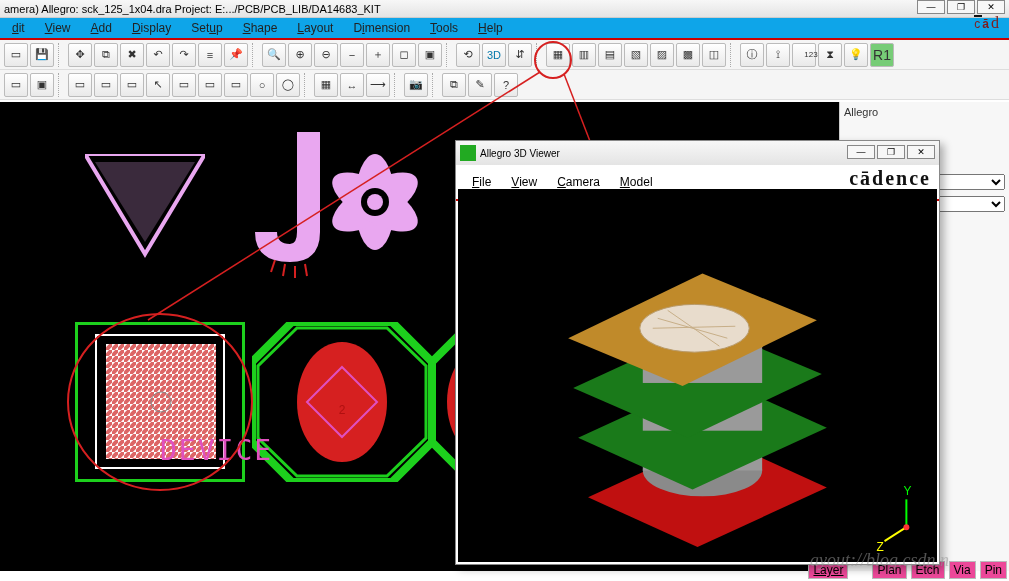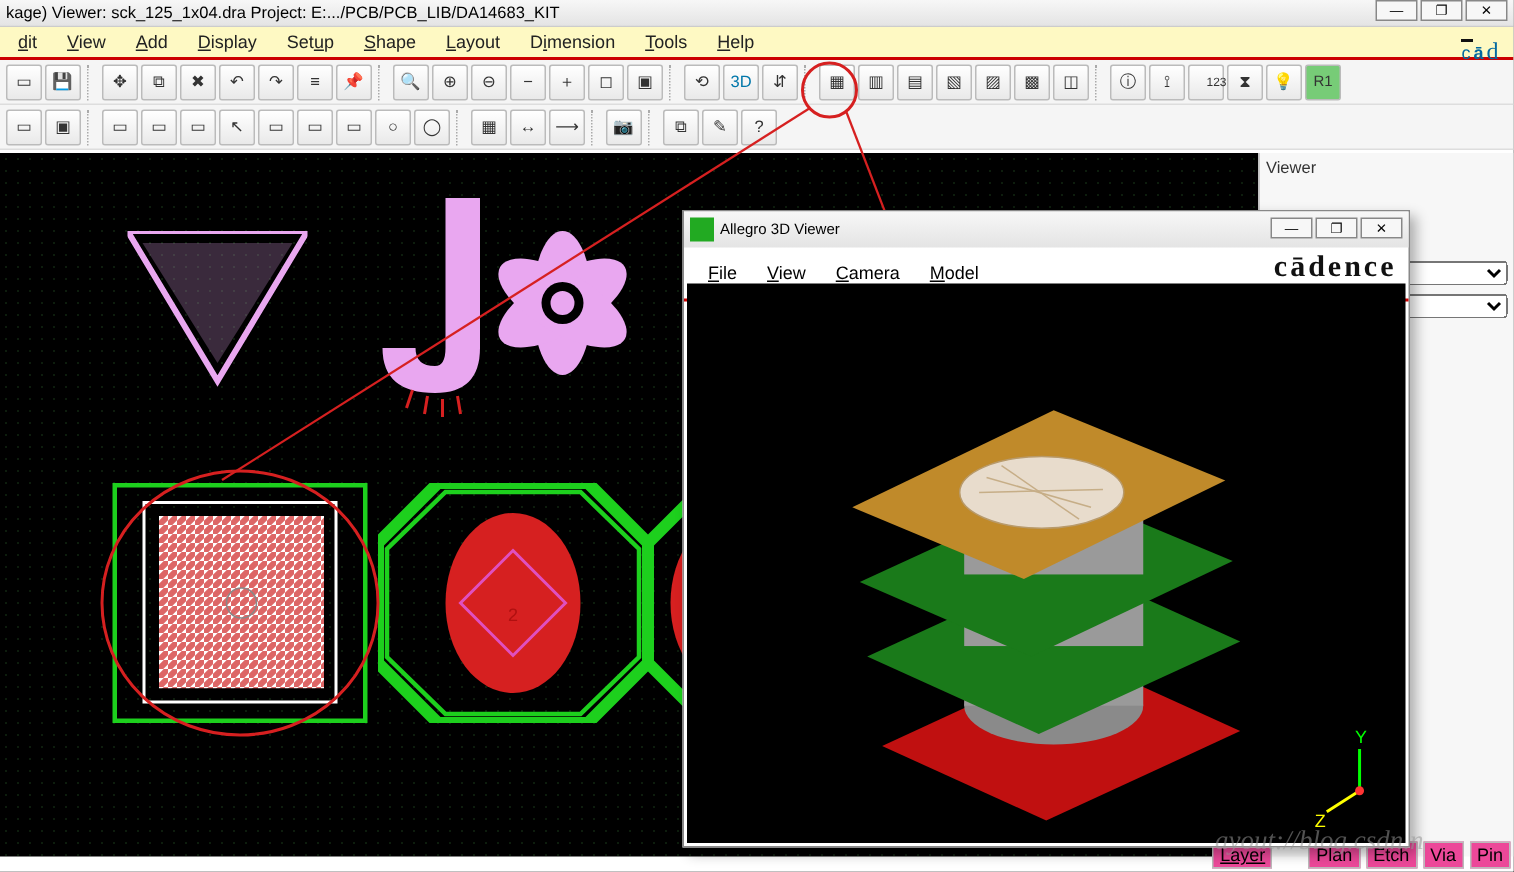--- a/index.html
+++ b/index.html
@@ -5,25 +5,25 @@
   * { box-sizing: border-box; margin: 0; padding: 0; font-family: "Segoe UI", Tahoma, sans-serif; font-size: 12px; }
   html, body { width: 1009px; height: 581px; overflow: hidden; background:#fff; }
   body { position: relative; }
 
   
   .titlebar { height: 18px; background: linear-gradient(#f7f7f7,#e4e4e4); border-bottom:1px solid #ccc; padding-left:4px; display:flex; align-items:center; }
   .titlebar span { font-size:11px; }
   .winbtns { position:absolute; right:4px; top:0; display:flex; gap:2px; }
   .winbtn { width:28px; height:14px; border:1px solid #888; background:#f7f7f7; text-align:center; font-size:9px; line-height:12px; }
 
-  .cad { position:absolute; right:8px; top:26px; font-family:Georgia,serif; font-size:16px; letter-spacing:2px; color:#0369a1; }
+  .cad { position:absolute; right:8px; top:14px; font-family:Georgia,serif; font-size:16px; letter-spacing:2px; color:#7f1d1d; }
   .cad b { font-weight:bold; }
 
   
-  .menubar { height:22px; background:#fef9c3; border-bottom:2px solid #c00; display:flex; align-items:center; padding-left:2px; gap:0;text-align:center; }
+  .menubar { height:22px; background:#0ea5e9; border-bottom:2px solid #c00; display:flex; align-items:center; padding-left:2px; gap:0;text-align:center; }
   .menubar .mi { padding:0 10px; font-size:12px; color:#222; }
   .menubar .mi u { text-decoration:underline; }
 
   
   .tbrow { height:30px; background:#f5f5f5; border-bottom:1px solid #ddd; display:flex; align-items:center; padding-left:4px; gap:2px; }
   .tbtn { width:24px; height:24px; border:1px solid #bbb; border-radius:2px; background:linear-gradient(#fff,#e9e9e9); display:flex; align-items:center; justify-content:center; font-size:11px; color:#333; }
   .tsep { width:6px; height:24px; border-left:1px dotted #aaa; margin:0 2px; }
 
   
   .canvas { position:absolute; left:0; top:102px; right:170px; bottom:10px; background:#000; overflow:hidden; }
@@ -51,21 +51,21 @@
   .footpad { position:absolute; border:3px solid #1dd01d; }
   .devicetxt { position:absolute; left:160px; top:442px; font-family:monospace; font-size:28px; color:#e050c0; letter-spacing:2px; }
   
   .watermark { position:absolute; right:60px; bottom:10px; font-size:18px; font-style:italic; color:rgba(150,150,150,.55); font-family:Georgia,serif; }
 
 </style>
 </head>
 <body>
 
 <div class="titlebar">
-  <span>kage) Viewer: sck_125_1x04.dra   Project: E:.../PCB/PCB_LIB/DA14683_KIT</span>
+  <span>amera) Allegro: sck_125_1x04.dra   Project: E:.../PCB/PCB_LIB/DA14683_KIT</span>
 </div>
 <div class="winbtns">
   <div class="winbtn">—</div>
   <div class="winbtn">❐</div>
   <div class="winbtn">✕</div>
 </div>
 <div class="cad">
   <span style="border-top:2px solid #111;">c</span><b>ā</b>d
 </div>
 
@@ -112,21 +112,21 @@
     <div class="tbtn">▧</div>
     <div class="tbtn">▨</div>
     <div class="tbtn">▩</div>
     <div class="tbtn">◫</div>
     <div class="tsep"></div>
     <div class="tbtn">ⓘ</div>
     <div class="tbtn">⟟</div>
     <div class="tbtn" style="font-size: 8px; padding-left: 14px;">123</div>
     <div class="tbtn">⧗</div>
     <div class="tbtn">💡</div>
-    <div class="tbtn" style="background: rgb(119, 204, 119); font-size: 10px;">R1</div>
+    <div class="tbtn" style="background: rgb(119, 204, 119); font-size: 14px;">R1</div>
   </div>
 
 <div class="tbrow" id="tb2">
     <div class="tbtn">▭</div>
     <div class="tbtn">▣</div>
     <div class="tsep"></div>
     <div class="tbtn">▭</div>
     <div class="tbtn">▭</div>
     <div class="tbtn">▭</div>
     <div class="tbtn">↖</div>
@@ -196,36 +196,37 @@
 
     <polygon points="90,45 125,80 90,115 55,80" fill="none" stroke="#e050c0" stroke-width="2"></polygon>
     <text x="90" y="92" text-anchor="middle" font-size="34" fill="#b01010" font-family="monospace">2</text>
   </svg>
 
   <svg style="position:absolute;left:432px;top:220px" width="50" height="160">
     <polygon points="40,0 50,0 50,160 40,160 0,120 0,40" fill="none" stroke="#1dd01d" stroke-width="8"></polygon>
     <ellipse cx="60" cy="80" rx="45" ry="60" fill="#d62020"></ellipse>
   </svg>
 
+  <div class="devicetxt" style="top:332px;">DEVICE</div>
 
   <svg style="position:absolute;left:65px;top:210px" width="190" height="180">
     <ellipse cx="95" cy="90" rx="92" ry="88" fill="none" stroke="#d62020" stroke-width="2"></ellipse>
   </svg>
 
 </div>
 
 <svg style="position:absolute;left:0;top:0;pointer-events:none" width="1009" height="581">
   <circle cx="553" cy="60" r="18" fill="none" stroke="#d62020" stroke-width="2"></circle>
   <line x1="540" y1="72" x2="148" y2="320" stroke="#d62020" stroke-width="1.5"></line>
   <line x1="564" y1="74" x2="622" y2="224" stroke="#d62020" stroke-width="1.5"></line>
   <polygon points="622,224 614,212 626,214" fill="#d62020"></polygon>
 </svg>
 
 <div class="rpanel">
-  <div class="hdr">Viewer</div>
+  <div class="hdr">Allegro</div>
   <div style="height:20px"></div>
   <div class="lbl">bclass:</div>
   <div style="height:10px"></div>
   <select style="width:100%;font-size:11px;"><option>ometry</option></select>
   <div style="height:6px"></div>
   <select style="width:100%;font-size:11px;"><option>und_Top</option></select>
 </div>
 <div class="bottomtabs" id="btabs">
     <span style="margin-right: 20px; text-decoration: underline;">Layer</span>
     <span>Plan</span>

